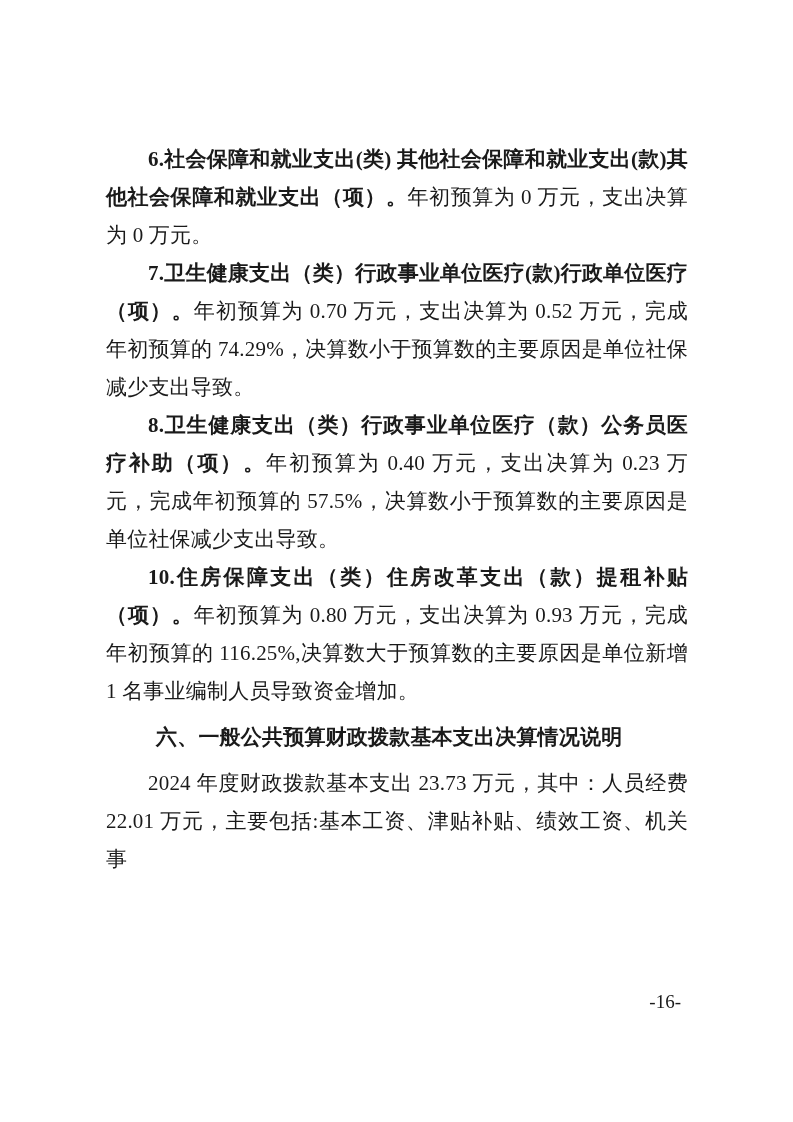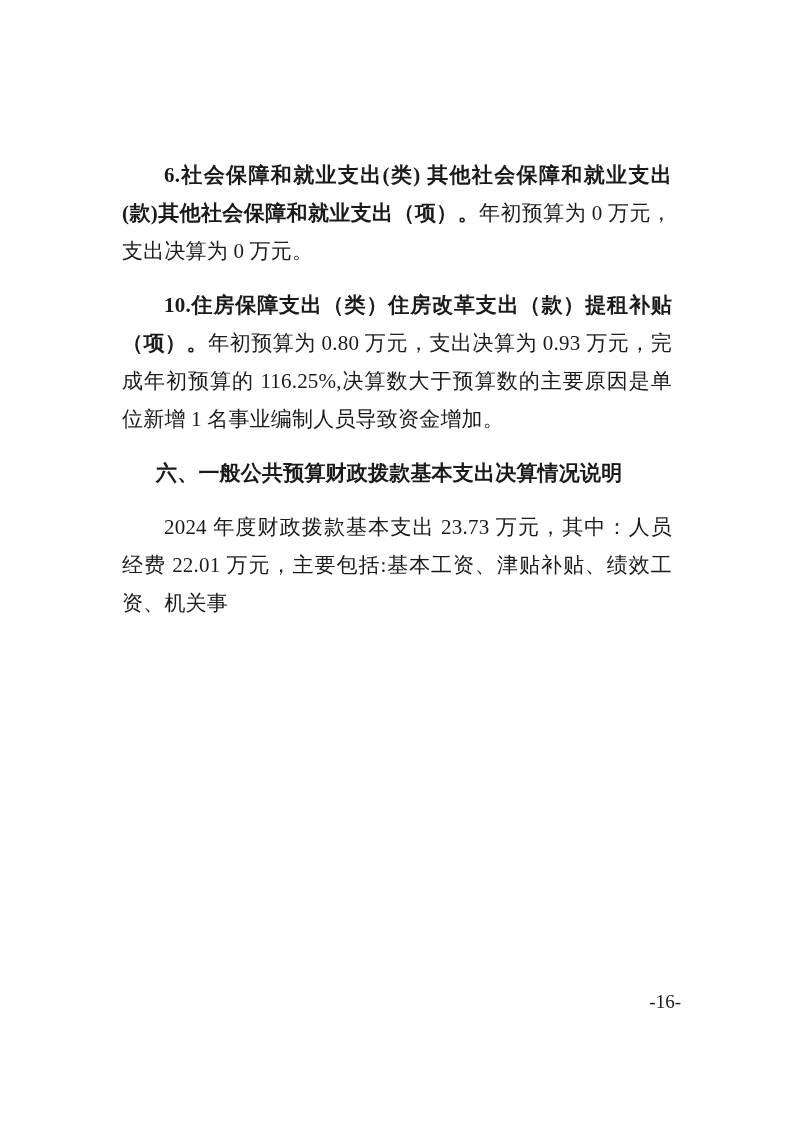--- a/index.html
+++ b/index.html
@@ -16,21 +16,21 @@
     font-family: "Liberation Serif", serif;
     color: #1a1a1a;
   }
   .content {
     position: absolute;
     left: 106px;
     top: 140px;
     width: 582px;
   }
   .para {
-    margin: 16px;
+    margin: 0;
     font-size: 21px;
     line-height: 38px;
     text-align: justify;
     text-indent: 2em;
     letter-spacing: 0.2px;
     word-break: break-all;
   }
   .para .lead {
     font-weight: 700;
   }
@@ -54,21 +54,23 @@
   }
 </style>
 </head>
 <body>
 
 <div class="page">
   <div class="content">
 
     <p class="para"><span class="lead">6.社会保障和就业支出(类) 其他社会保障和就业支出(款)其他社会保障和就业支出（项）。</span><span>年初预算为 0 万元，支出决算为 0 万元。</span></p>
 
+    <p class="para"><span class="lead">7.卫生健康支出（类）行政事业单位医疗(款)行政单位医疗（项）。</span><span>年初预算为 0.70 万元，支出决算为 0.52 万元，完成年初预算的 74.29%，决算数小于预算数的主要原因是单位社保减少支出导致。</span></p>
 
+    <p class="para"><span class="lead">8.卫生健康支出（类）行政事业单位医疗（款）公务员医疗补助（项）。</span><span>年初预算为 0.40 万元，支出决算为 0.23 万元，完成年初预算的 57.5%，决算数小于预算数的主要原因是单位社保减少支出导致。</span></p>
 
 
     <p class="para"><span class="lead">10.住房保障支出（类）住房改革支出（款）提租补贴（项）。</span><span>年初预算为 0.80 万元，支出决算为 0.93 万元，完成年初预算的 116.25%,决算数大于预算数的主要原因是单位新增 1 名事业编制人员导致资金增加。</span></p>
 
     <h2 class="section-heading">六、一般公共预算财政拨款基本支出决算情况说明</h2>
 
     <p class="para">2024 年度财政拨款基本支出 23.73 万元，其中：人员经费 22.01 万元，主要包括:基本工资、津贴补贴、绩效工资、机关事</p>
 
   </div>
 

